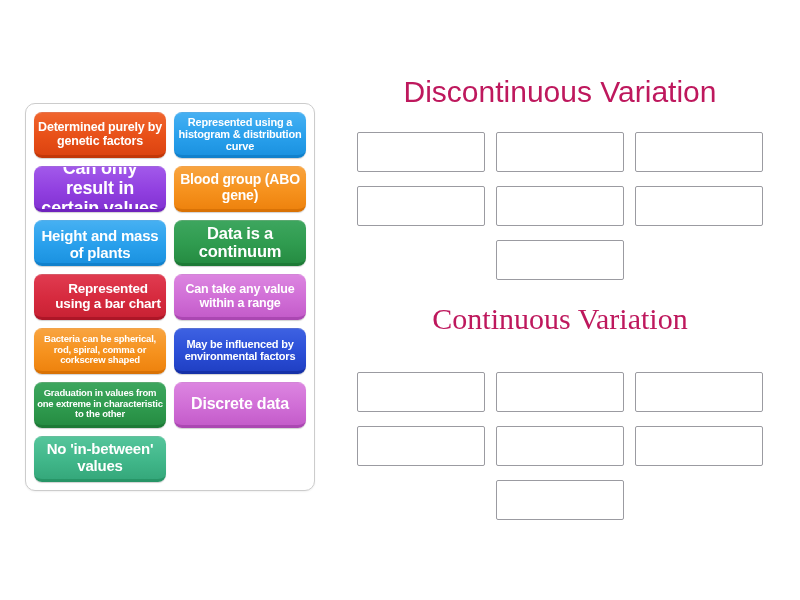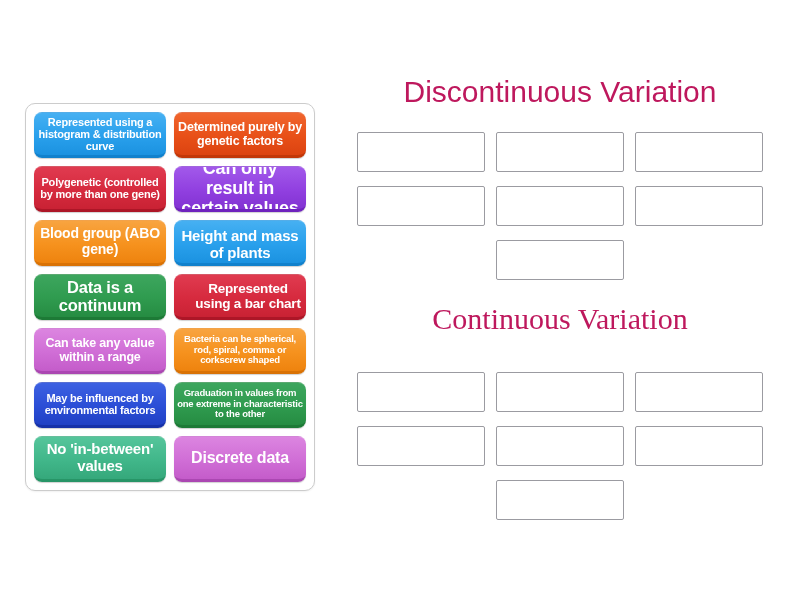--- a/index.html
+++ b/index.html
@@ -80,28 +80,25 @@
     border: 1px solid #9b9ba1;
     border-radius: 2px;
   }
 </style>
 </head>
 <body>
 
 <div class="board">
 
   <div class="word-bank-panel">
-      <div class="tile" style="background: linear-gradient(rgb(70, 176, 242) 0%, rgb(41, 160, 236) 55%, rgb(27, 146, 224) 100%); border-bottom: 3px solid rgb(17, 129, 204); font-size: 11px;">
-        <span>Represented using a histogram &amp; distribution curve</span>
-      </div>
       <div class="tile" style="background: linear-gradient(rgb(240, 101, 46) 0%, rgb(232, 80, 24) 55%, rgb(220, 67, 16) 100%); border-bottom: 3px solid rgb(194, 55, 8); font-size: 12.5px;">
         <span>Determined purely by genetic factors</span>
       </div>
-      <div class="tile" style="background: linear-gradient(rgb(224, 59, 80) 0%, rgb(214, 42, 62) 55%, rgb(201, 34, 52) 100%); border-bottom: 3px solid rgb(173, 22, 39); font-size: 11px;">
-        <span>Polygenetic (controlled by more than one gene)</span>
+      <div class="tile" style="background: linear-gradient(rgb(70, 176, 242) 0%, rgb(41, 160, 236) 55%, rgb(27, 146, 224) 100%); border-bottom: 3px solid rgb(17, 129, 204); font-size: 11px;">
+        <span>Represented using a histogram &amp; distribution curve</span>
       </div>
       <div class="tile" style="background: linear-gradient(rgb(162, 89, 234) 0%, rgb(145, 64, 224) 55%, rgb(130, 50, 210) 100%); border-bottom: 3px solid rgb(111, 35, 189); font-size: 18px;">
         <span>Can only result in certain values</span>
       </div>
       <div class="tile" style="background: linear-gradient(rgb(248, 164, 64) 0%, rgb(246, 146, 30) 55%, rgb(238, 131, 14) 100%); border-bottom: 3px solid rgb(217, 114, 5); font-size: 14px;">
         <span>Blood group (ABO gene)</span>
       </div>
       <div class="tile" style="background: linear-gradient(rgb(70, 176, 242) 0%, rgb(41, 160, 236) 55%, rgb(27, 146, 224) 100%); border-bottom: 3px solid rgb(17, 129, 204); font-size: 15px; align-items: flex-end;">
         <span>Height and mass of plants</span>
       </div>
@@ -116,25 +113,25 @@
       </div>
       <div class="tile" style="background: linear-gradient(rgb(248, 164, 64) 0%, rgb(246, 146, 30) 55%, rgb(238, 131, 14) 100%); border-bottom: 3px solid rgb(217, 114, 5); font-size: 9.5px;">
         <span>Bacteria can be spherical, rod, spiral, comma or corkscrew shaped</span>
       </div>
       <div class="tile" style="background: linear-gradient(rgb(61, 97, 226) 0%, rgb(43, 78, 214) 55%, rgb(32, 64, 196) 100%); border-bottom: 3px solid rgb(22, 49, 168); font-size: 11px;">
         <span>May be influenced by environmental factors</span>
       </div>
       <div class="tile" style="background: linear-gradient(rgb(61, 166, 94) 0%, rgb(47, 155, 79) 55%, rgb(38, 140, 66) 100%); border-bottom: 3px solid rgb(29, 122, 54); font-size: 9.5px;">
         <span>Graduation in values from one extreme in characteristic to the other</span>
       </div>
+      <div class="tile" style="background: linear-gradient(rgb(220, 133, 224) 0%, rgb(208, 110, 214) 55%, rgb(196, 92, 202) 100%); border-bottom: 3px solid rgb(171, 71, 178); font-size: 16px;">
+        <span>Discrete data</span>
+      </div>
       <div class="tile" style="background: linear-gradient(rgb(85, 197, 155) 0%, rgb(65, 183, 138) 55%, rgb(53, 168, 123) 100%); border-bottom: 3px solid rgb(39, 149, 103); font-size: 15px;">
         <span>No 'in-between' values</span>
-      </div>
-      <div class="tile" style="background: linear-gradient(rgb(220, 133, 224) 0%, rgb(208, 110, 214) 55%, rgb(196, 92, 202) 100%); border-bottom: 3px solid rgb(171, 71, 178); font-size: 16px;">
-        <span>Discrete data</span>
       </div>
     </div>
 
   <div class="group-header" id="group1-header">Discontinuous Variation</div>
 
   <div class="slot-area" id="group1-slots">
       <div class="slot"></div>
       <div class="slot"></div>
       <div class="slot"></div>
       <div class="slot"></div>

